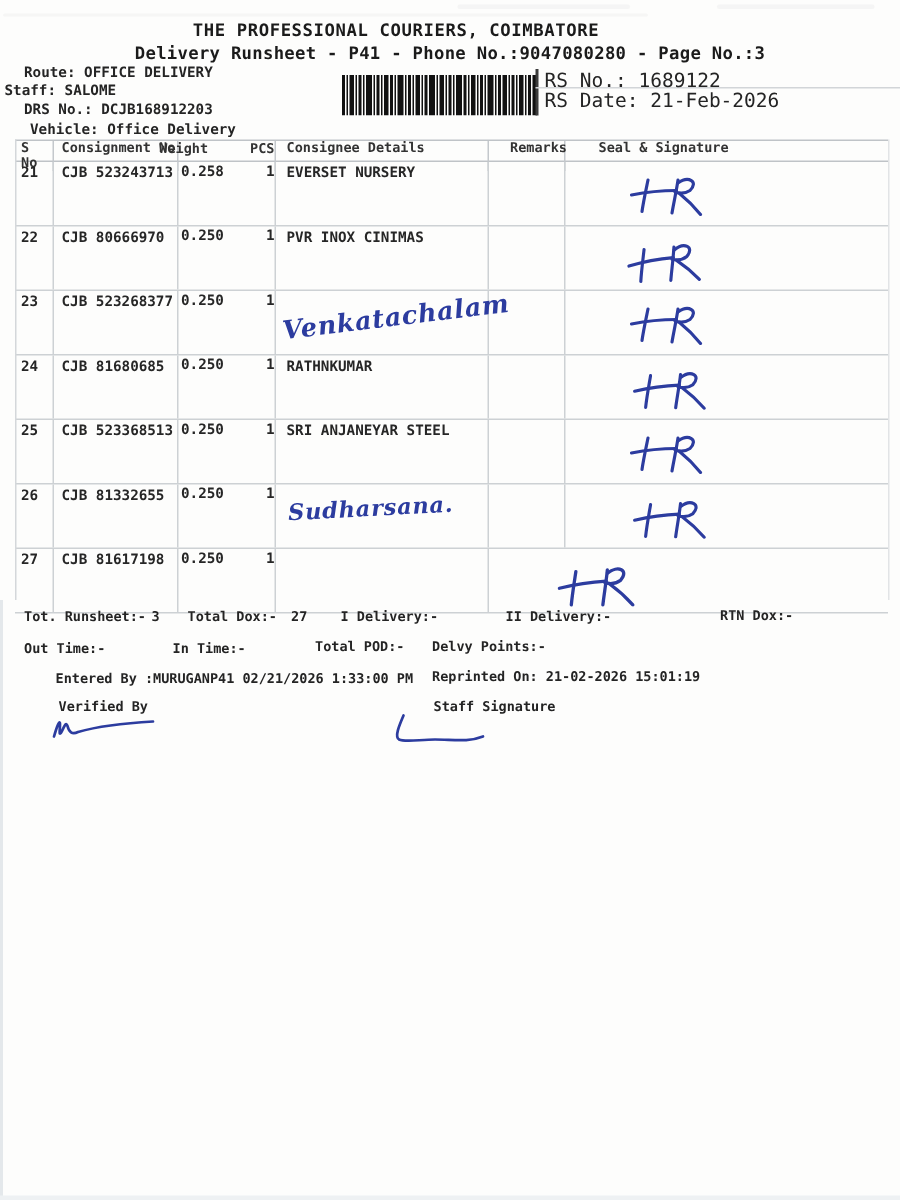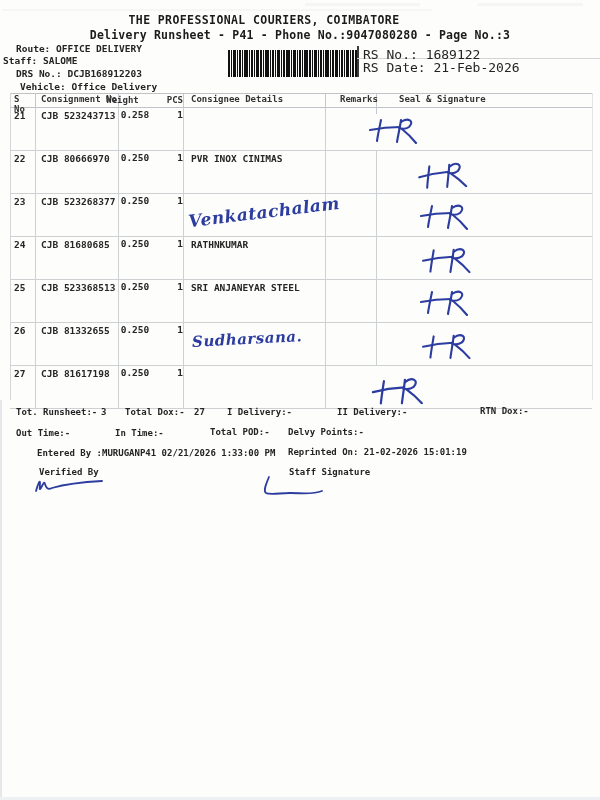--- a/index.html
+++ b/index.html
@@ -168,20 +168,23 @@
       <div class="cell bR pl4">
           <span class="cell-inner">21</span>
         </div>
       <div class="cell bR pl5">
           <span class="cell-inner">CJB 523243713</span>
         </div>
       <div class="cell bR wcell">
           <span>0.258</span>
           <span>1</span>
         </div>
+      <div class="cell bR pl7">
+          <span class="cell-inner">EVERSET NURSERY</span>
+        </div>
       <div class="cell bR"></div>
       <div class="cell">
           <svg class="sig-hr" viewBox="0 0 54 28">
             <use href="#hr-glyph"></use>
           </svg>
         </div>
     </div>
 
     <div class="trow">
       <div class="cell bR pl4">

